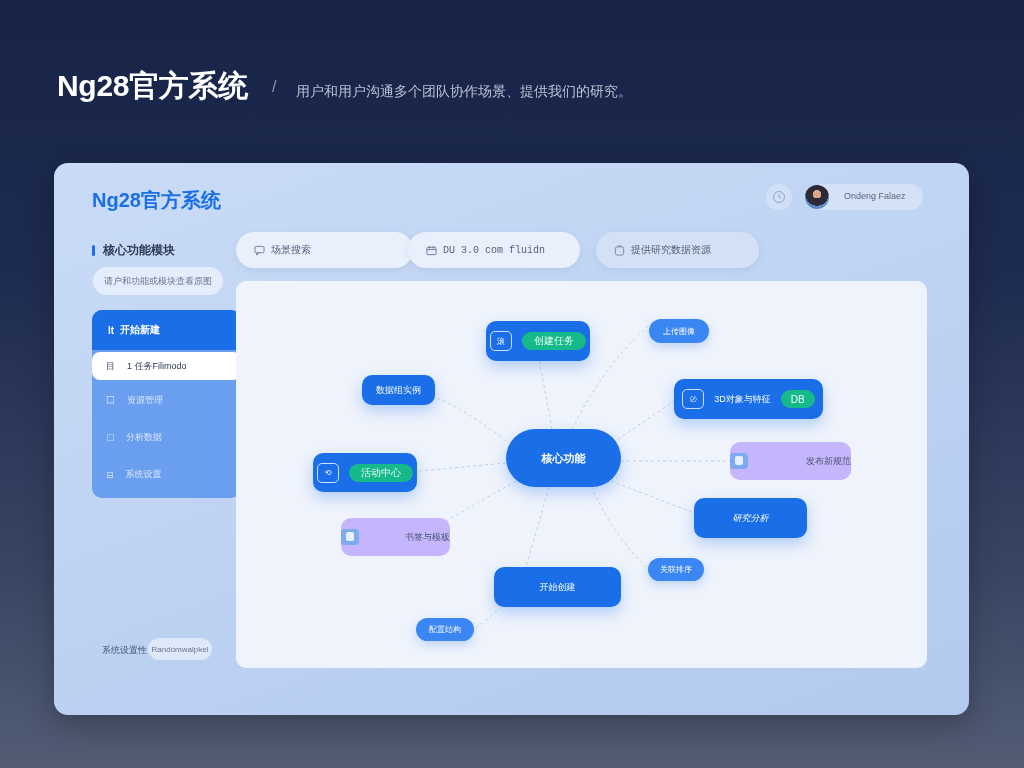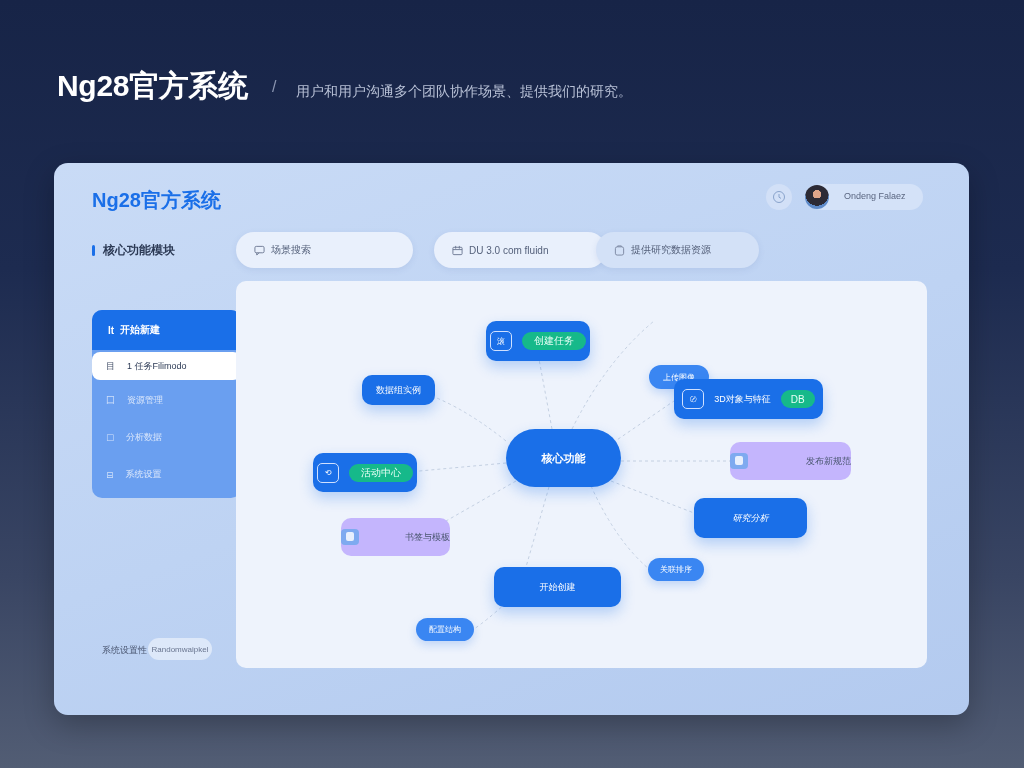--- a/index.html
+++ b/index.html
@@ -134,20 +134,21 @@
       </svg>
   </div>
   <div class="user-pill"></div>
   <div class="avatar"></div>
   <div class="user-name">Ondeng Falaez</div>
 
   <div class="section-label">
     <span class="bar"></span>
     <span>核心功能模块</span>
   </div>
+  <div class="side-search">请户和功能或模块查看原图</div>
 
   <div class="side-menu">
     <div class="head">
       <span>lt</span>
       <span>开始新建</span>
     </div>
     <div class="item active">
       <span class="ico">目</span>
       <span>1 任务Filimodo</span>
     </div>
@@ -169,21 +170,21 @@
   <div class="footer-pill">Randomwaipkel</div>
 
   <div class="tabs">
     <div class="tab" style="left:0;width:177px;">
       <svg viewBox="0 0 12 12">
           <rect x="1" y="1.5" width="10" height="7" rx="1.5" fill="none" stroke="#6a7690" stroke-width="1"></rect>
           <path d="M3 8.5v2.5l2.5-2.5" fill="none" stroke="#6a7690" stroke-width="1"></path>
         </svg>
       <span>场景搜索</span>
     </div>
-    <div class="tab" style="left:198px;width:172px;">
+    <div class="tab" style="left:172px;width:172px;font-family:Liberation Mono, monospace;">
       <svg viewBox="0 0 12 12">
           <rect x="1" y="2.5" width="10" height="8" rx="1" fill="none" stroke="#6a7690" stroke-width="1"></rect>
           <path d="M1 5h10M4 1v3M8 1v3" stroke="#6a7690" stroke-width="1"></path>
         </svg>
       <span>DU 3.0 com fluidn</span>
     </div>
     <div class="tab dim" style="left:360px;width:163px;">
       <svg viewBox="0 0 12 12">
           <rect x="1.5" y="2" width="9" height="9" rx="2" fill="none" stroke="#7a86a0" stroke-width="1"></rect>
           <path d="M4 2V1h4v1" fill="none" stroke="#7a86a0" stroke-width="1"></path>
@@ -207,21 +208,21 @@
         <path d="M313 206 L290 286"></path>
         <path d="M270 322 Q250 340 238 348"></path>
       </g>
     </svg>
 
     <div class="node" style="left:250px;top:40px;width:104px;height:40px;">
       <span class="ico-box">滚</span>
       <span class="badge">创建任务</span>
     </div>
 
-    <div class="node small" style="left:413px;top:38px;width:60px;height:24px;margin-top:46px;">
+    <div class="node small" style="left:413px;top:38px;width:60px;height:24px;">
       <span>上传图像</span>
     </div>
 
     <div class="node" style="left:438px;top:98px;width:149px;height:40px;">
       <span class="ico-box">〄</span>
       <span>3D对象与特征</span>
       <span class="badge" style="padding:7px 10px;">DB</span>
     </div>
 
     <div class="node" style="left:126px;top:94px;width:73px;height:30px;">

